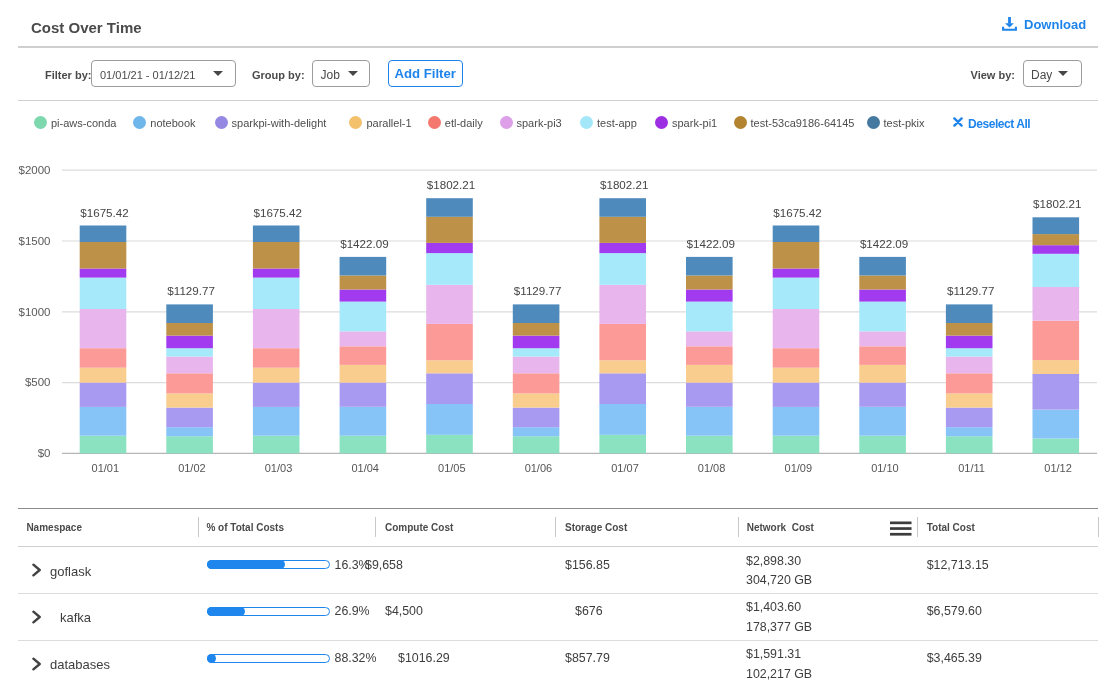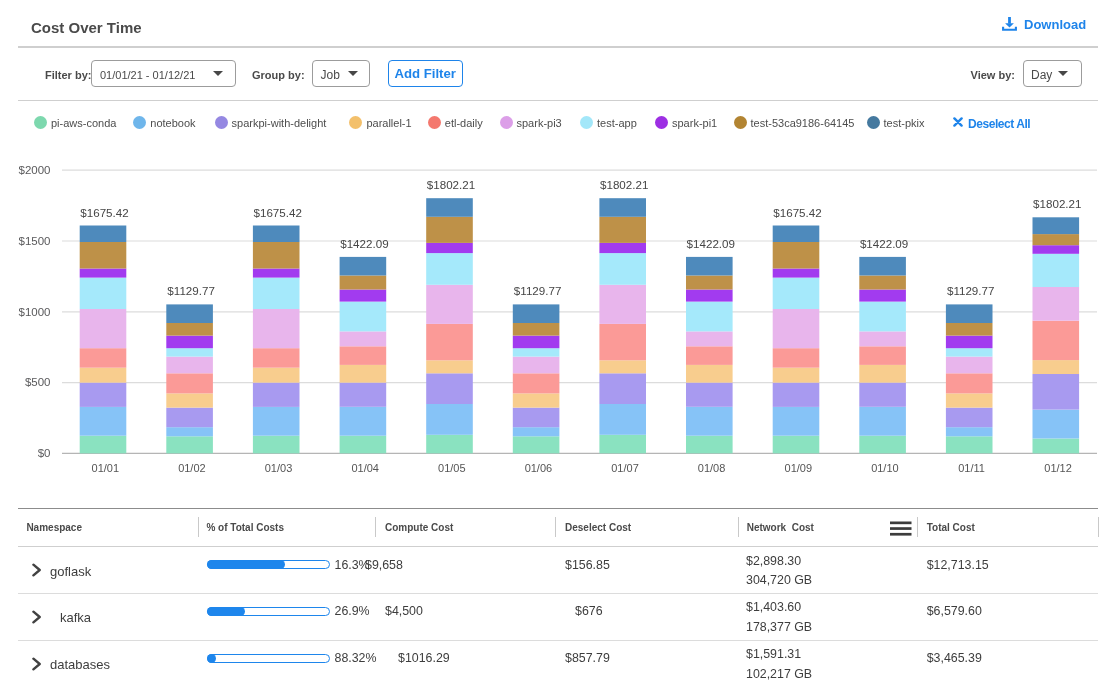--- a/index.html
+++ b/index.html
@@ -248,21 +248,21 @@
   </svg>
 
   <div class="abs" style="left:18px; top:507.5px; width:1080px; height:1.6px; background:#8c8c8c;"></div>
   <div class="abs" style="left:18px; top:546px; width:1080px; height:1px; background:#cfcfcf;"></div>
   <div class="abs" style="left:18px; top:593px; width:1080px; height:1px; background:#dcdcdc;"></div>
   <div class="abs" style="left:18px; top:640px; width:1080px; height:1px; background:#dcdcdc;"></div>
 
   <div class="th" style="left:26.4px;">Namespace</div>
   <div class="th" style="left:206.4px;">% of Total Costs</div>
   <div class="th" style="left:385px;">Compute Cost</div>
-  <div class="th" style="left:565px;">Deselect Cost</div>
+  <div class="th" style="left:565px;">Storage Cost</div>
   <div class="th" style="left:746.7px;">Network&nbsp;&nbsp;Cost</div>
   <div class="th" style="left:926.7px;">Total Cost</div>
   <div class="vsep" style="left:197.5px;"></div>
   <div class="vsep" style="left:375px;"></div>
   <div class="vsep" style="left:555px;"></div>
   <div class="vsep" style="left:737.7px;"></div>
   <div class="vsep" style="left:917px;"></div>
   <div class="vsep" style="left:1097.5px;"></div>
   <svg class="abs" style="left:889.5px; top:520.5px;" width="22" height="16" viewBox="0 0 22 16">
     <rect x="0" y="0.5" width="21.5" height="2.7" fill="#3c3c3c"></rect>

